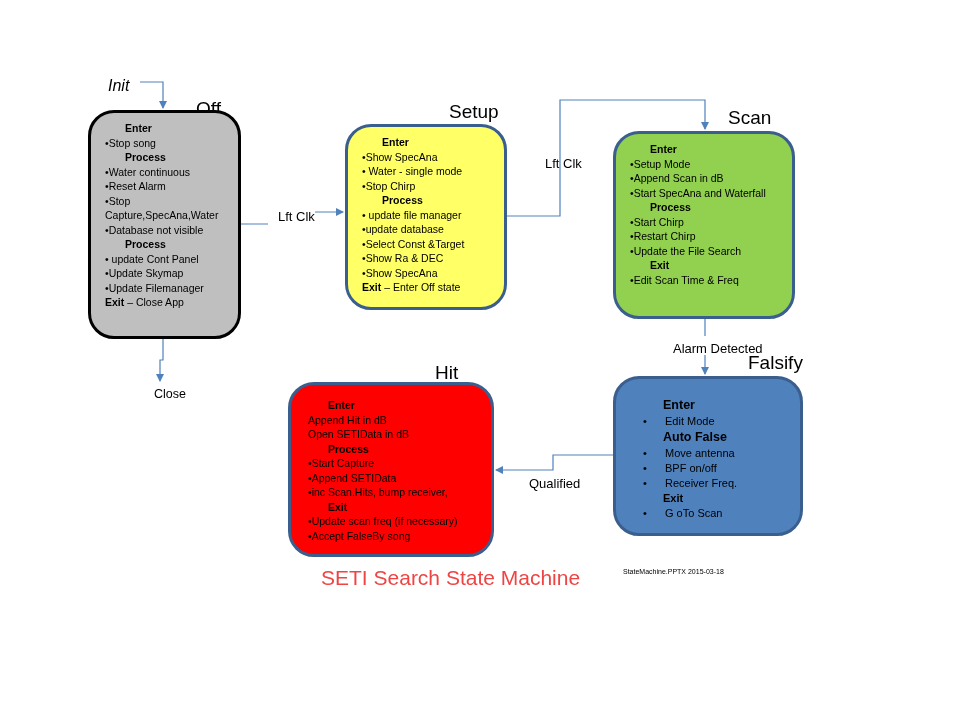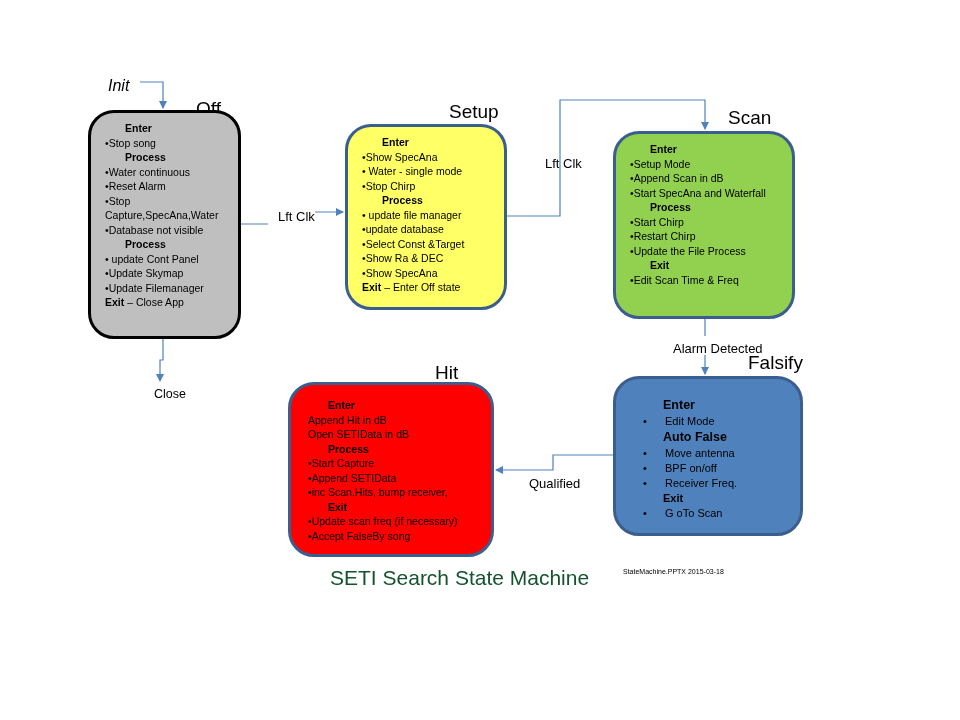--- a/index.html
+++ b/index.html
@@ -10,21 +10,21 @@
   .state .hdr { font-weight:bold;padding-left:20px; }
   .title { position:absolute; font-size:19px; color:#000; }
   .lbl { position:absolute; font-size:13px; color:#000; }
   #off { left:88px; top:110px; width:153px; height:229px; background:#bfbfbf; border:3px solid #000; }
   #setup { left:345px; top:124px; width:162px; height:186px; background:#ffff66; border:3px solid #3a5f8f; }
   #scan { left:613px; top:131px; width:182px; height:188px; background:#92d050; border:3px solid #3a5f8f; }
   #falsify { left:613px; top:376px; width:190px; height:160px; background:#4f81bd; border:3px solid #3a5f8f; padding:18px 10px 10px 27px; font-size:11px; line-height:15px; }
   #falsify .hdr.big { font-size:12.5px; line-height:17px; }
   #falsify .bul { display:inline-block; width:22px; }
   #hit { left:288px; top:382px; width:206px; height:175px; background:#ff0000; border:3px solid #3a5f8f; padding:13px 10px 8px 17px; line-height:14.5px; }
-  #main-title { position:absolute; left:330px; top:566px; font-size:21px; color:#14532d;text-align:right; }
+  #main-title { position:absolute; left:321px; top:566px; font-size:21px; color:#ef4444;text-align:right; }
   #file-note { position:absolute; left:623px; top:568px; font-size:7px; color:#000; }
   #init-lbl { position:absolute; left:108px; top:77px; font-size:16px; font-style:italic; }
   #close-lbl { position:absolute; left:142px; top:387px; font-size:12.5px;margin-left:12px; }
 </style>
 </head>
 <body>
 
 <svg class="wires" viewBox="0 0 960 720">
   <defs>
     <marker id="ah" markerWidth="8" markerHeight="8" refX="7" refY="4" orient="auto" markerUnits="userSpaceOnUse">
@@ -87,21 +87,21 @@
     <div class="line"><b>Exit</b><span> – Enter Off state</span></div>
   </div>
 <div class="state" id="scan">
     <div class="line hdr">Enter</div>
     <div class="line">•Setup Mode</div>
     <div class="line">•Append Scan in dB</div>
     <div class="line">•Start SpecAna and Waterfall</div>
     <div class="line hdr">Process</div>
     <div class="line">•Start Chirp</div>
     <div class="line">•Restart Chirp</div>
-    <div class="line">•Update the File Process</div>
+    <div class="line">•Update the File Search</div>
     <div class="line hdr">Exit</div>
     <div class="line">•Edit Scan Time &amp; Freq</div>
   </div>
 <div class="state" id="falsify">
     <div class="line hdr big">Enter</div>
     <div class="line"><span class="bul">•</span><span>Edit Mode</span></div>
     <div class="line hdr big">Auto False</div>
     <div class="line"><span class="bul">•</span><span>Move antenna</span></div>
     <div class="line"><span class="bul">•</span><span>BPF on/off</span></div>
     <div class="line"><span class="bul">•</span><span>Receiver Freq.</span></div>

